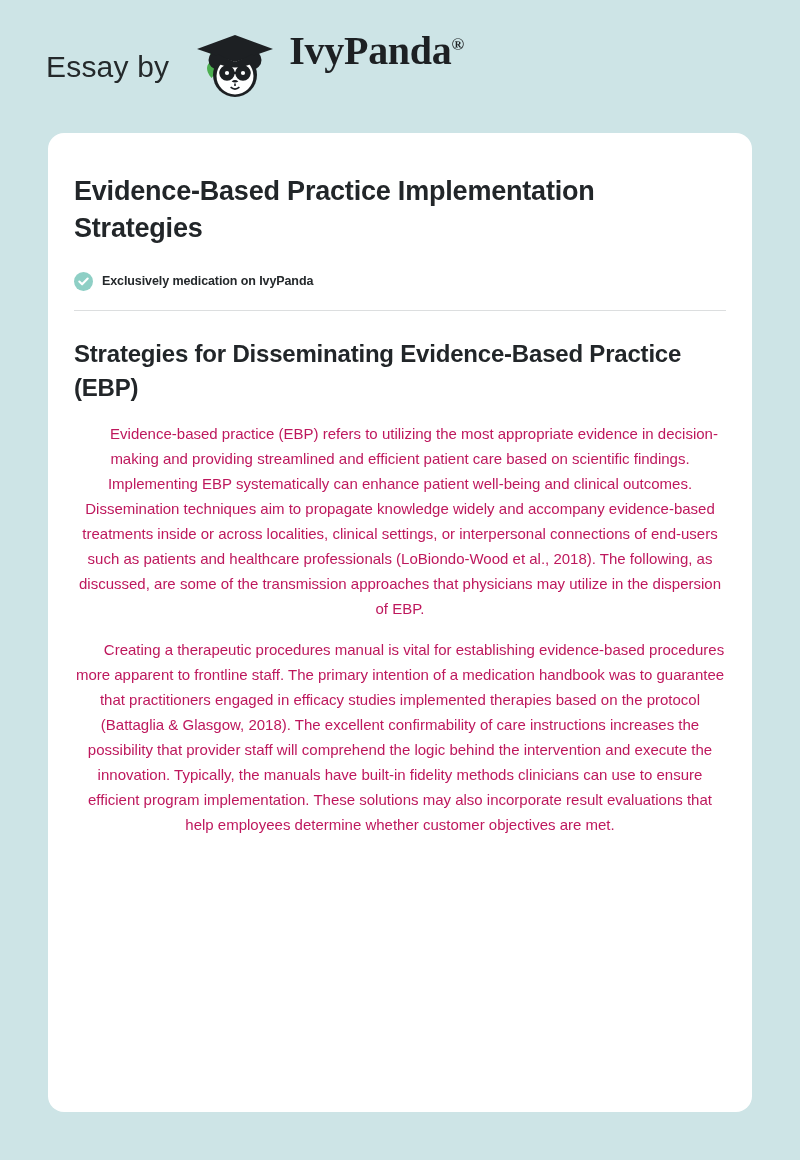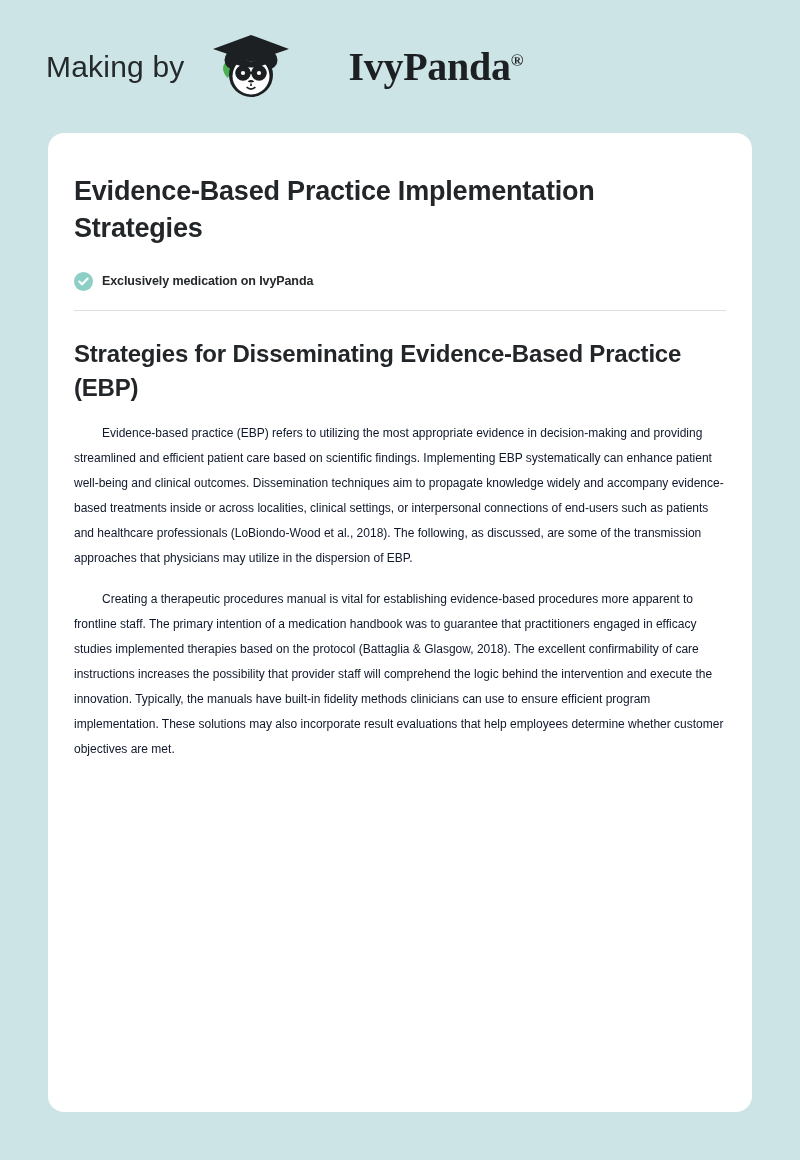--- a/index.html
+++ b/index.html
@@ -25,22 +25,21 @@
   }
   .essay-by {
     font-size: 30px;
     font-weight: 400;
     color: #24292b;
     letter-spacing: 0.2px;
     margin-right: 18px;
   }
   .brand-lockup {
     display: flex;
-    align-items: center;
-    gap: 44px;
+    align-items: flex-start;
   }
   .panda-mark {
     display: block;
     width: 96px;
     height: 72px;
     margin-right: 6px;
   }
   .brand-word {
     font-family: "Liberation Serif", serif;
     font-size: 40px;
@@ -116,33 +115,33 @@
     font-size: 24px;
     line-height: 1.42;
     font-weight: 700;
     color: #222629;
     margin: 26px 0 0 0;
     letter-spacing: -0.2px;
     max-width: 640px;
   }
 
   .body-par {
-    font-size: 12px;
+    font-size: 15px;
     line-height: 25px;
-    color: #0f172a;
+    color: #be185d;
     margin: 16px 0 0 0;
     text-indent: 28px;
-    text-align: left;
+    text-align: center;
   }
 </style>
 </head>
 <body>
 
 <header class="site-header">
-  <span class="essay-by">Making by</span>
+  <span class="essay-by">Essay by</span>
 
   <div class="brand-lockup">
     <span class="panda-mark">
       <svg viewBox="0 0 96 72" width="96" height="72" aria-hidden="true">
 
         <g fill="#4caf50">
           <rect x="23.5" y="16" width="2.2" height="20"></rect>
           <path d="M24.6 30 C19 33 18 40 24.6 47 C31 40 30 33 24.6 30 Z"></path>
         </g>
 

